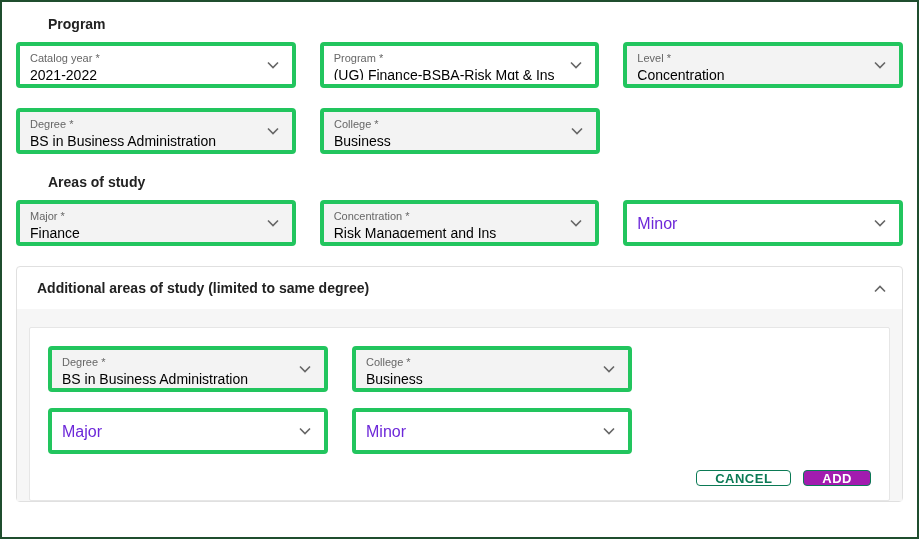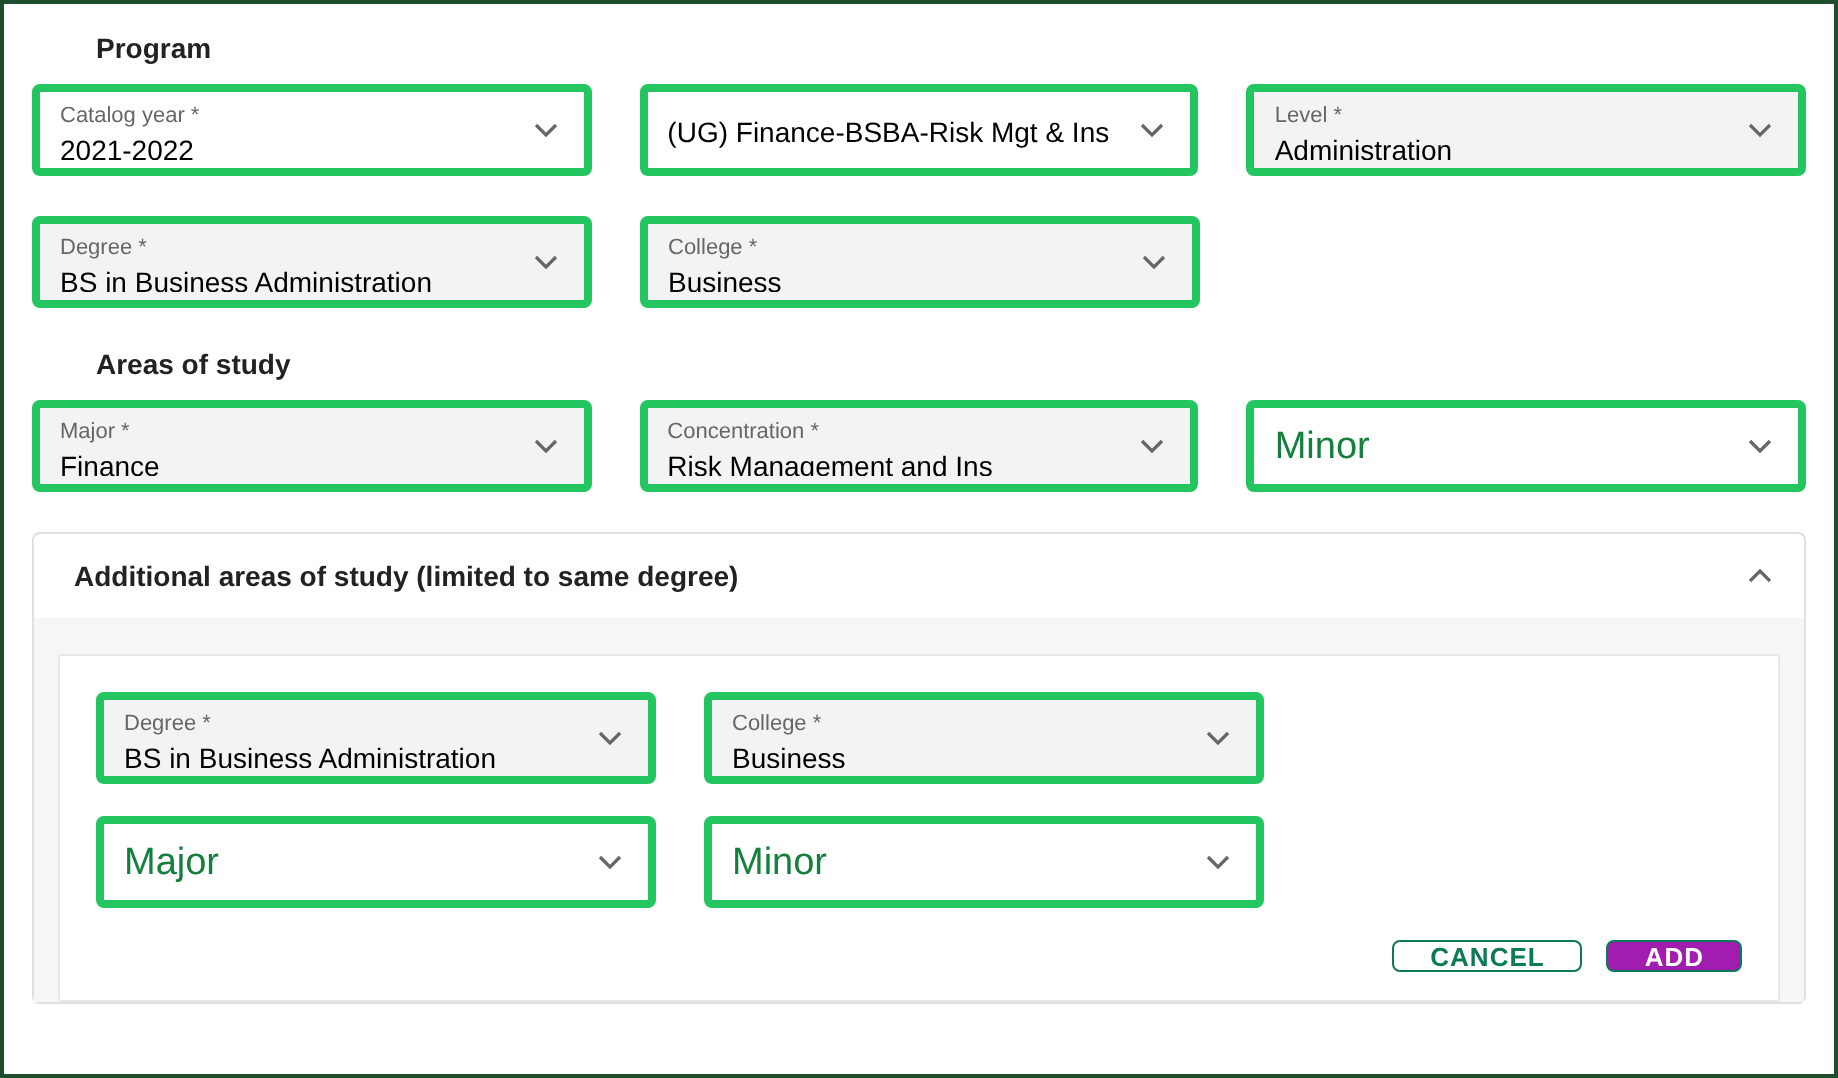--- a/index.html
+++ b/index.html
@@ -51,22 +51,22 @@
   }
   .field-value {
     font-size: 14px;
     color: #000000;
     line-height: 1.2;
     white-space: nowrap;
     overflow: hidden;
     text-overflow: ellipsis;
   }
   .select-field.empty .field-value {
-    font-size: 19px;
-    color: #15803d;
+    font-size: 16px;
+    color: #6d28d9;
   }
   .chev {
     position: absolute;
     right: 12px;
     top: 50%;
     transform: translateY(-50%);
     width: 14px;
     height: 14px;
     display: flex;
     align-items: center;
@@ -138,30 +138,31 @@
   <div class="select-field white">
     <div class="field-label">Catalog year *</div>
     <div class="field-value">2021-2022</div>
     <span class="chev">
         <svg width="12" height="8" viewBox="0 0 12 8" fill="none">
           <path d="M1 1.5L6 6.5L11 1.5" stroke-width="1.6"></path>
         </svg>
       </span>
   </div>
   <div class="select-field white">
+    <div class="field-label">Program *</div>
     <div class="field-value">(UG) Finance-BSBA-Risk Mgt &amp; Ins</div>
     <span class="chev">
         <svg width="12" height="8" viewBox="0 0 12 8" fill="none">
           <path d="M1 1.5L6 6.5L11 1.5" stroke-width="1.6"></path>
         </svg>
       </span>
   </div>
   <div class="select-field grey">
     <div class="field-label">Level *</div>
-    <div class="field-value">Administration</div>
+    <div class="field-value">Concentration</div>
     <span class="chev">
         <svg width="12" height="8" viewBox="0 0 12 8" fill="none">
           <path d="M1 1.5L6 6.5L11 1.5" stroke-width="1.6"></path>
         </svg>
       </span>
   </div>
 </div>
 
 <div class="row">
   <div class="select-field grey">

